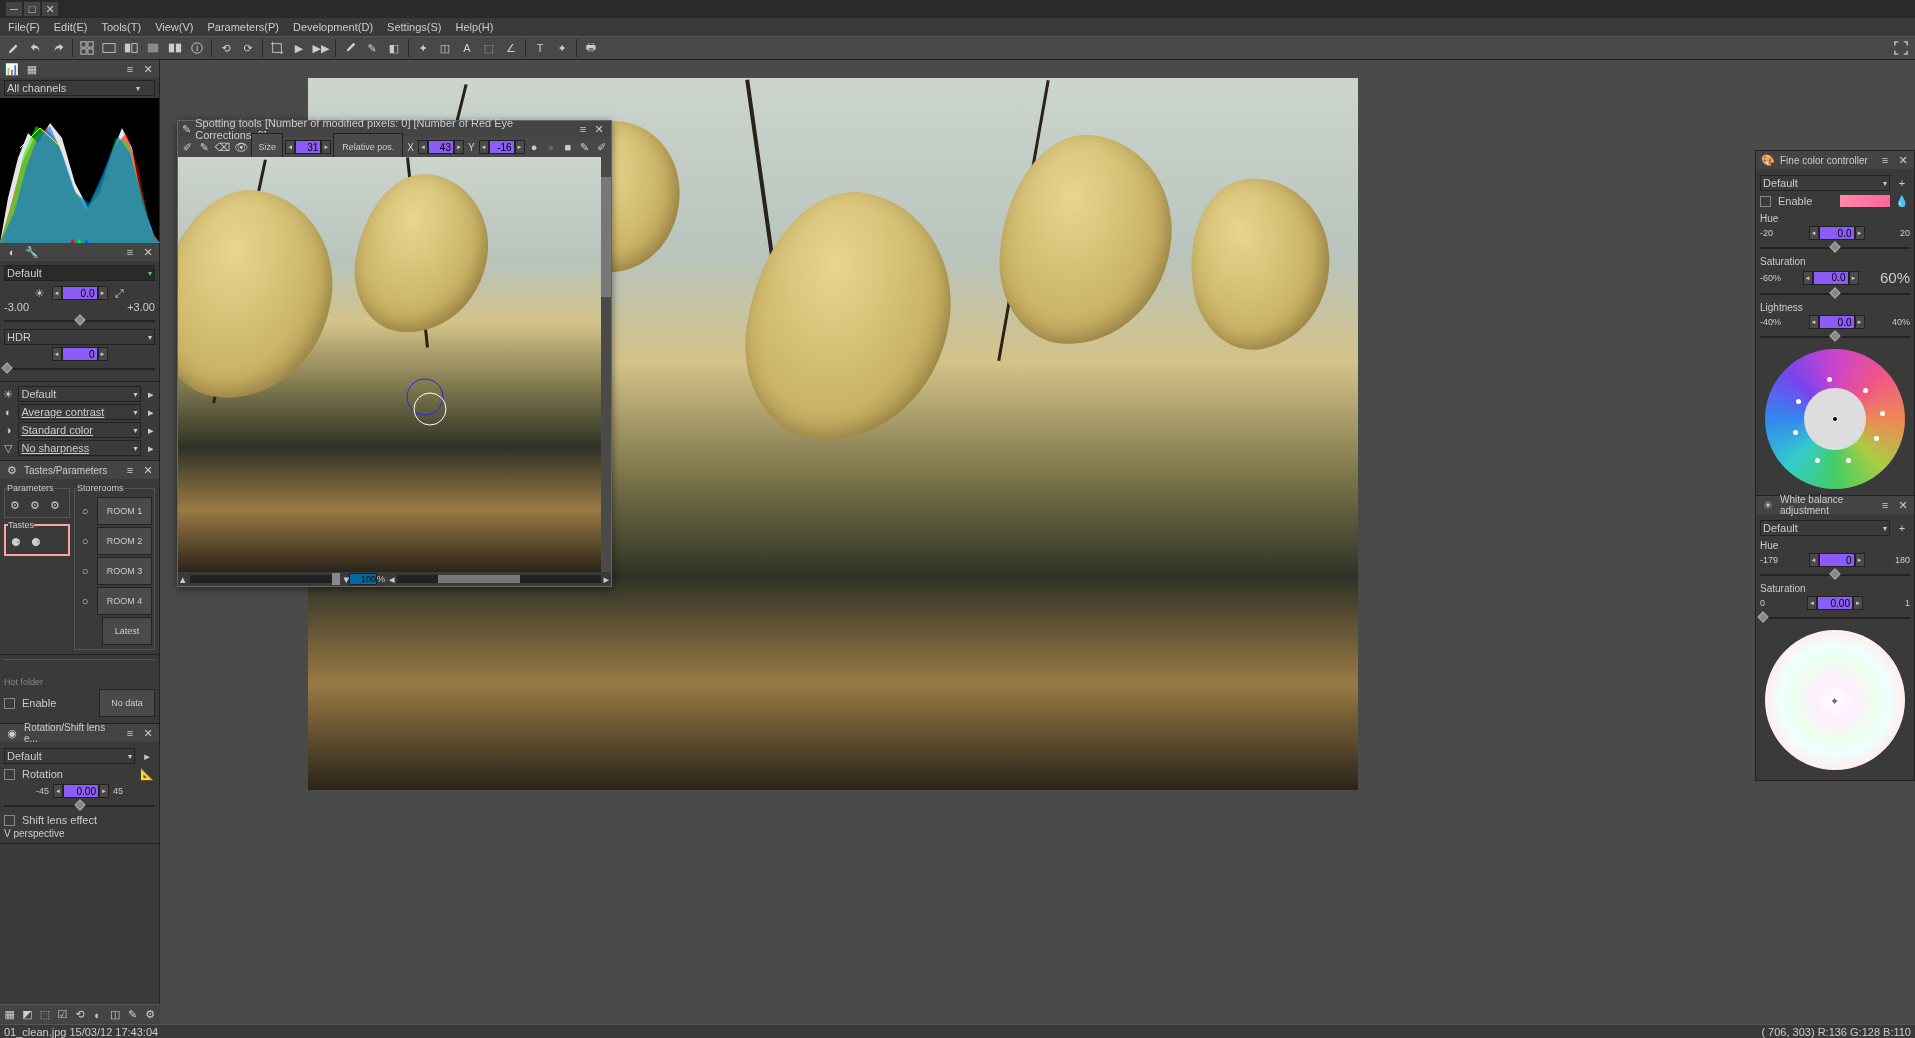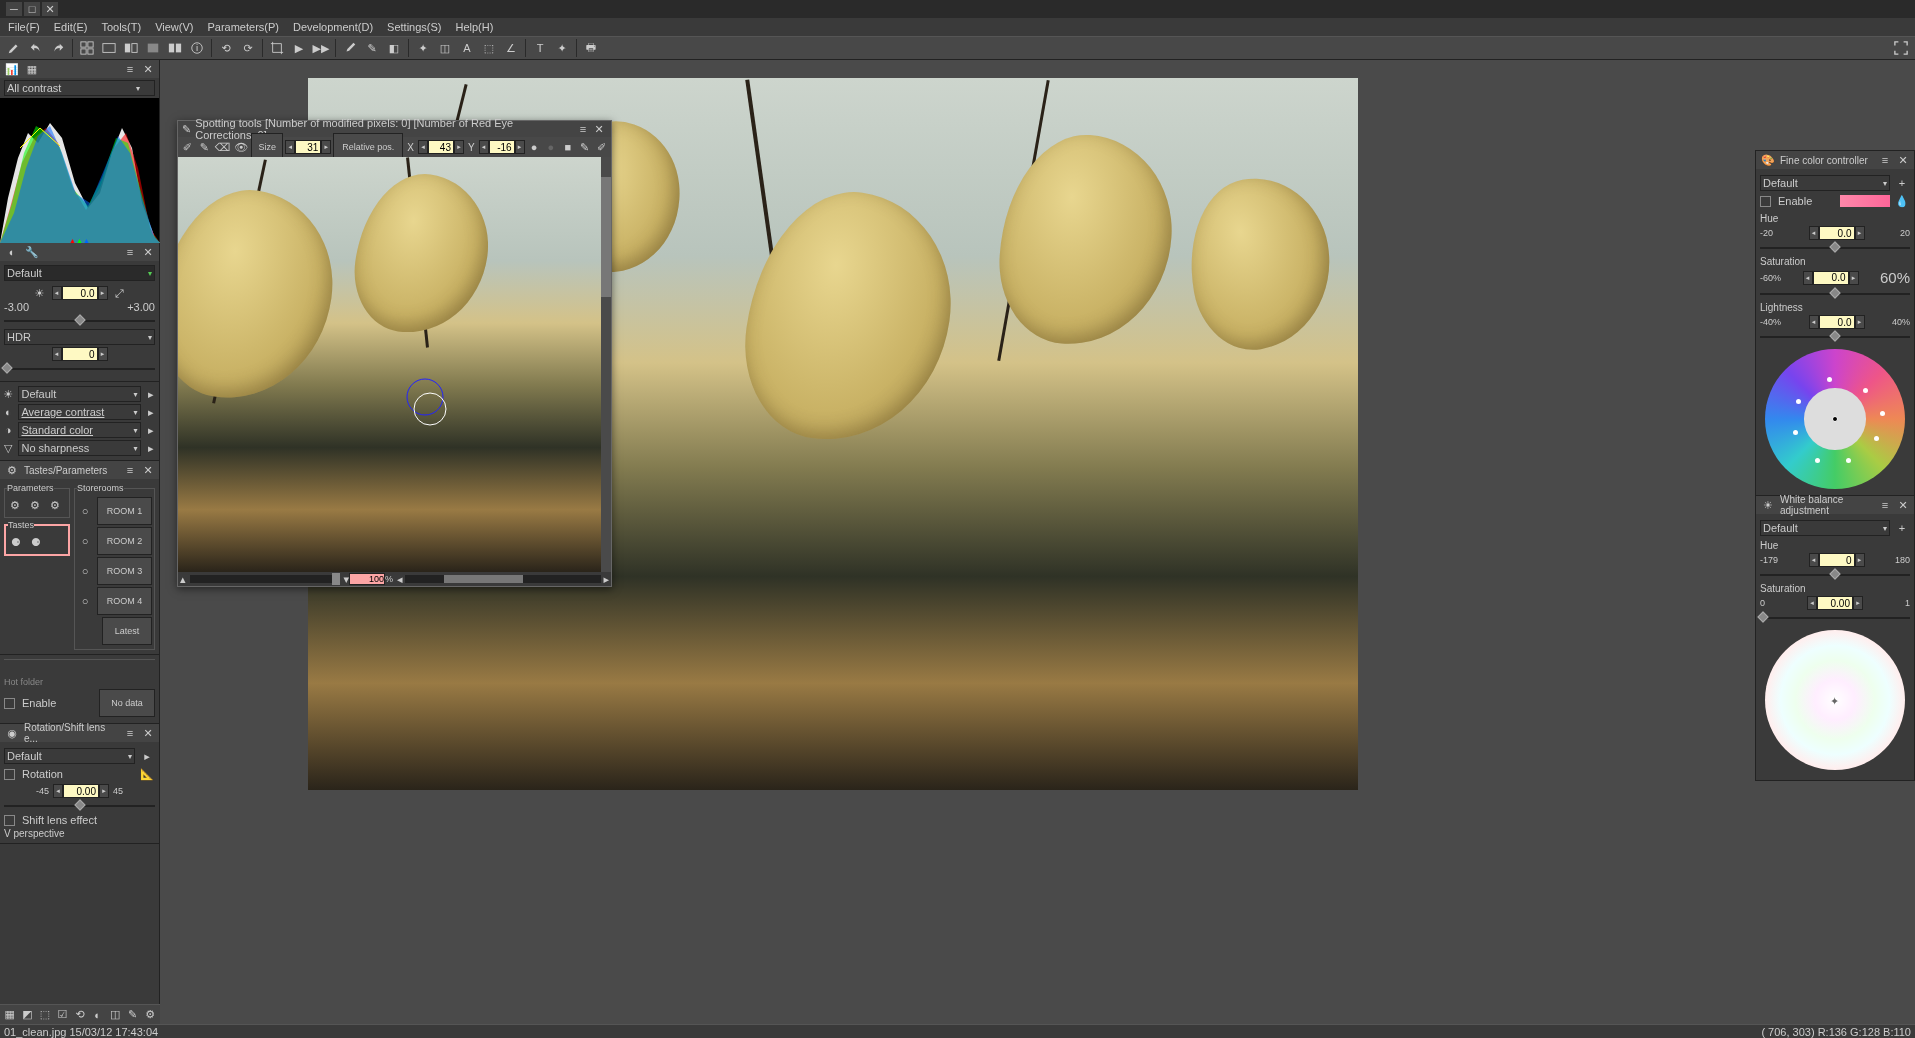--- a/index.html
+++ b/index.html
@@ -20,21 +20,21 @@
 .panel-hd { height:18px; background:#444; display:flex; align-items:center; padding:0 4px; gap:4px; }
 .panel-hd .ptitle { flex:1; font-size:10px; }
 .panel-hd .picon { width:14px; height:14px; display:flex; align-items:center; justify-content:center; cursor:pointer; }
 .panel-body { padding:4px; background:#3a3a3a; }
 .histogram { height:145px; background:#000; position:relative; }
 select, .combo { background:#3a3a3a; border:1px solid #222; color:#ccc; font-size:10px; height:16px; width:100%; padding:0 2px; }
 .combo { display:flex; align-items:center; justify-content:space-between; cursor:pointer; }
 .combo::after { content:"▾"; font-size:8px; }
 .numfield { display:flex; align-items:center; gap:0; }
 .numfield .arrow { width:10px; height:14px; background:#4a4a4a; border:1px solid #222; display:flex; align-items:center; justify-content:center; cursor:pointer; font-size:7px; }
-.numfield input { width:36px; height:14px; background:#fef9c3; border:1px solid #222; color:#000; text-align:right; font-size:10px; padding:0 2px; }
+.numfield input { width:36px; height:14px; background:#8b5cf6; border:1px solid #222; color:#000; text-align:right; font-size:10px; padding:0 2px; }
 .slider { position:relative; height:12px; margin:2px 0; }
 .slider .track { position:absolute; top:5px; left:0; right:0; height:2px; background:#222; }
 .slider .thumb { position:absolute; top:1px; width:8px; height:8px; background:#888; border:1px solid #aaa; transform:rotate(45deg); margin-left:-4px; }
 .row { display:flex; align-items:center; gap:4px; margin:2px 0; }
 .iconbtn { width:16px; height:16px; display:flex; align-items:center; justify-content:center; cursor:pointer; }
 .roombtn { flex:1; height:28px; background:#4a4a4a; border:1px solid #222; display:flex; align-items:center; justify-content:center; font-size:9px; cursor:pointer; }
 .chk { width:11px; height:11px; border:1px solid #888; background:#3a3a3a; display:inline-block; margin-right:3px; vertical-align:middle; }
 .statusbar { height:14px; background:#3a3a3a; border-top:1px solid #555; display:flex; align-items:center; font-size:10px; padding:0 4px; position:absolute; bottom:0; left:0; right:0; }
 .statusbar .sright { margin-left:auto; }
 .bottombar { height:20px; background:#444; border-top:1px solid #555; display:flex; align-items:center; padding:0 2px; gap:2px; position:absolute; bottom:14px; left:0; width:160px; }
@@ -169,21 +169,21 @@
 
     <div class="panel-hd">
       <div class="iconbtn">📊</div>
       <div class="iconbtn">▦</div>
       <div style="flex:1"></div>
       <div class="picon">≡</div>
       <div class="picon">✕</div>
     </div>
     <div style="padding:2px 4px;background:#3a3a3a;">
       <div class="combo" style="text-align:right;padding-right:14px;">
-          <span>All contrast</span>
+          <span>All channels</span>
         </div>
     </div>
     <div class="histogram">
       <svg width="160" height="145" viewBox="0 0 160 145">
         <path d="M0 145 L8 100 L18 60 L28 35 L38 45 L50 25 L62 40 L75 85 L88 110 L100 95 L112 55 L122 30 L132 50 L142 105 L155 140 L160 145 Z" fill="#fff" opacity="0.9"></path>
         <path d="M0 145 L10 110 L22 65 L34 40 L46 30 L58 45 L72 88 L86 112 L100 90 L114 50 L126 35 L138 70 L150 130 L160 145 Z" fill="#f00" opacity="0.55"></path>
         <path d="M0 145 L12 105 L24 55 L36 28 L48 35 L60 50 L74 92 L88 108 L102 80 L116 40 L128 45 L140 90 L152 135 L160 145 Z" fill="#0f0" opacity="0.55"></path>
         <path d="M0 145 L14 115 L26 70 L38 38 L50 28 L62 55 L76 96 L90 105 L104 72 L118 38 L130 55 L142 100 L154 138 L160 145 Z" fill="#06f" opacity="0.55"></path>
         <path d="M20 50 L40 30 L60 48" fill="none" stroke="#ff0" stroke-width="1"></path>
       </svg>
@@ -259,21 +259,21 @@
         <div class="row">
             <div class="iconbtn">◑</div>
             <div class="combo">
               <span style="text-decoration:underline">Standard color</span>
             </div>
             <div class="iconbtn">▸</div>
           </div>
         <div class="row">
             <div class="iconbtn">▽</div>
             <div class="combo">
-              <span style="">No sharpness</span>
+              <span style="text-decoration:underline">No sharpness</span>
             </div>
             <div class="iconbtn">▸</div>
           </div>
       </div>
     </div>
 
     <div class="panel">
       <div class="panel-hd">
         <div class="iconbtn">⚙</div>
         <span class="ptitle">Tastes/Parameters</span>
@@ -447,21 +447,21 @@
     <div style="position:absolute;right:0;top:0;width:10px;height:100%;background:#4a4a4a;">
         <div style="position:absolute;top:20px;width:100%;height:120px;background:#777;"></div>
       </div>
   </div>
   <div class="dlg-ft">
     <span>▴</span>
     <div style="flex:0 0 150px;height:8px;background:#222;margin:0 4px;position:relative;">
         <div style="position:absolute;right:0;top:-2px;width:8px;height:12px;background:#888;"></div>
       </div>
     <span>▾</span>
-    <input style="width: 36px; height: 12px; background: #fca5a5; border: 1px solid rgb(34, 34, 34); color: rgb(0, 0, 0); text-align: right; font-size: 9px;" value="100">
+    <input style="width: 28px; height: 12px; background: #0369a1; border: 1px solid rgb(34, 34, 34); color: rgb(0, 0, 0); text-align: right; font-size: 9px;" value="100">
     <span style="font-size:9px;">%</span>
     <span style="margin-left:4px;">◂</span>
     <div style="flex:1;height:8px;background:#222;margin:0 2px;position:relative;">
         <div style="position:absolute;left:20%;width:40%;height:100%;background:#777;"></div>
       </div>
     <span>▸</span>
   </div>
 </div>
 
 <div class="rightpanel" style="top:150px;">

